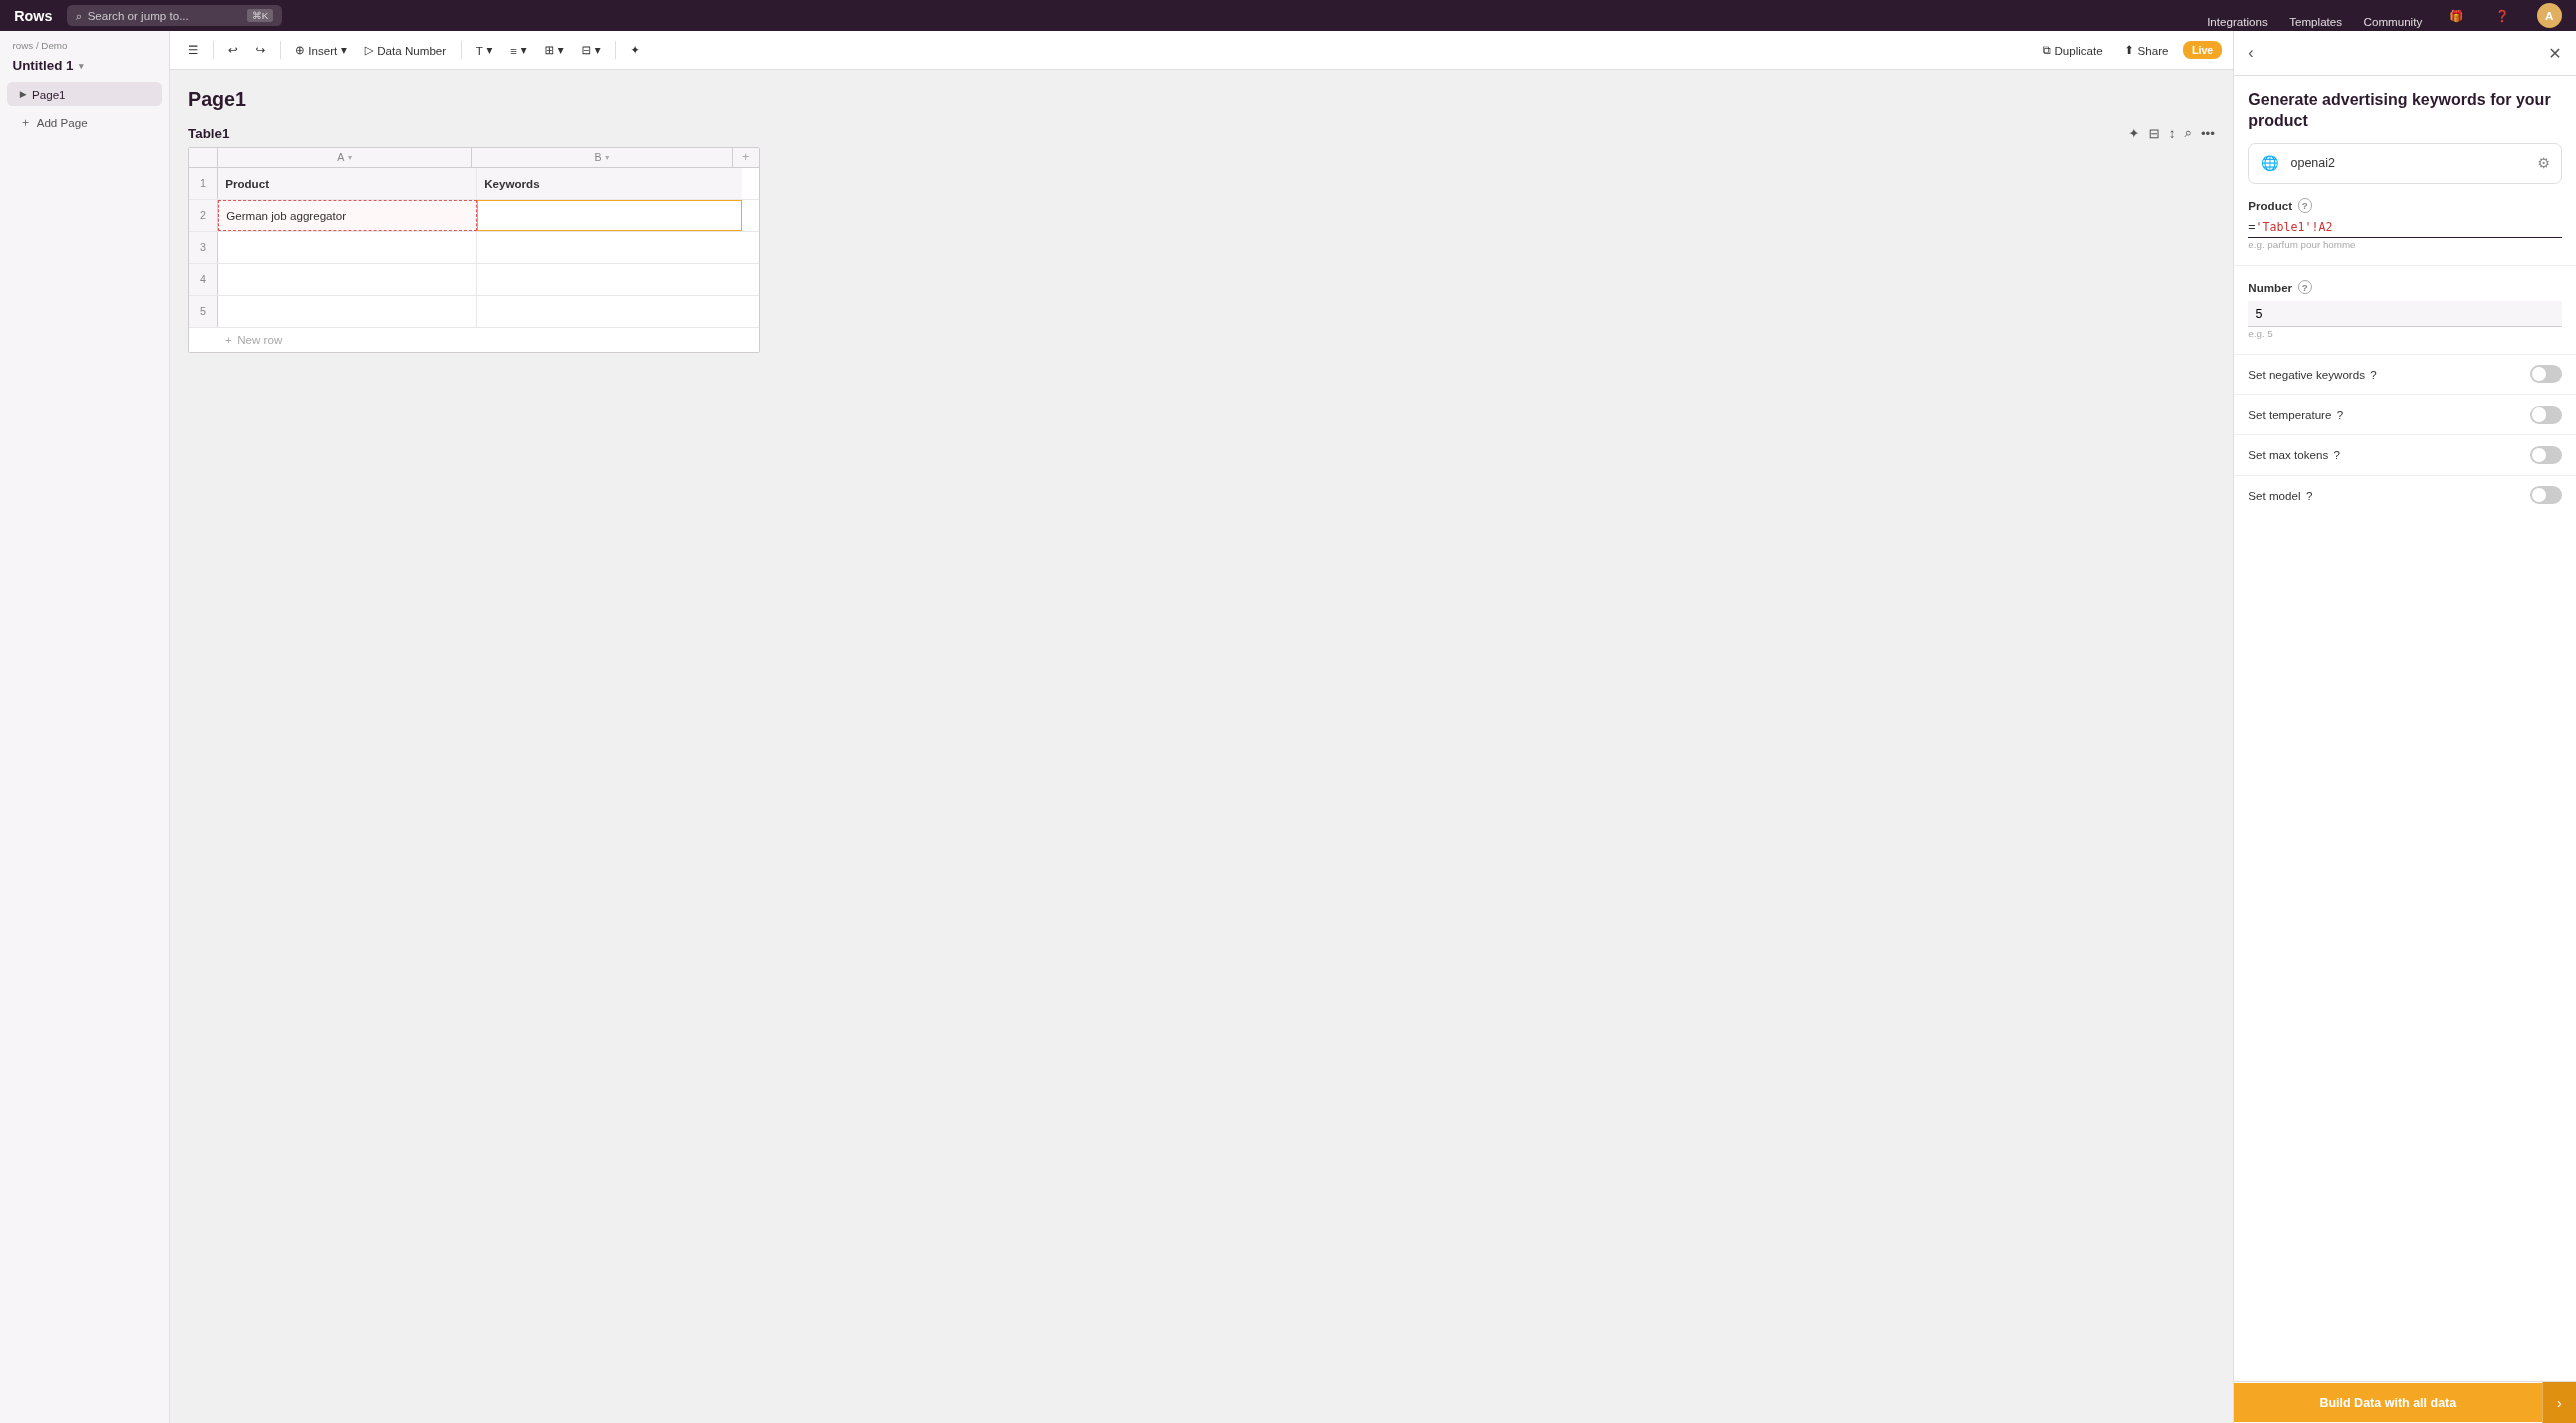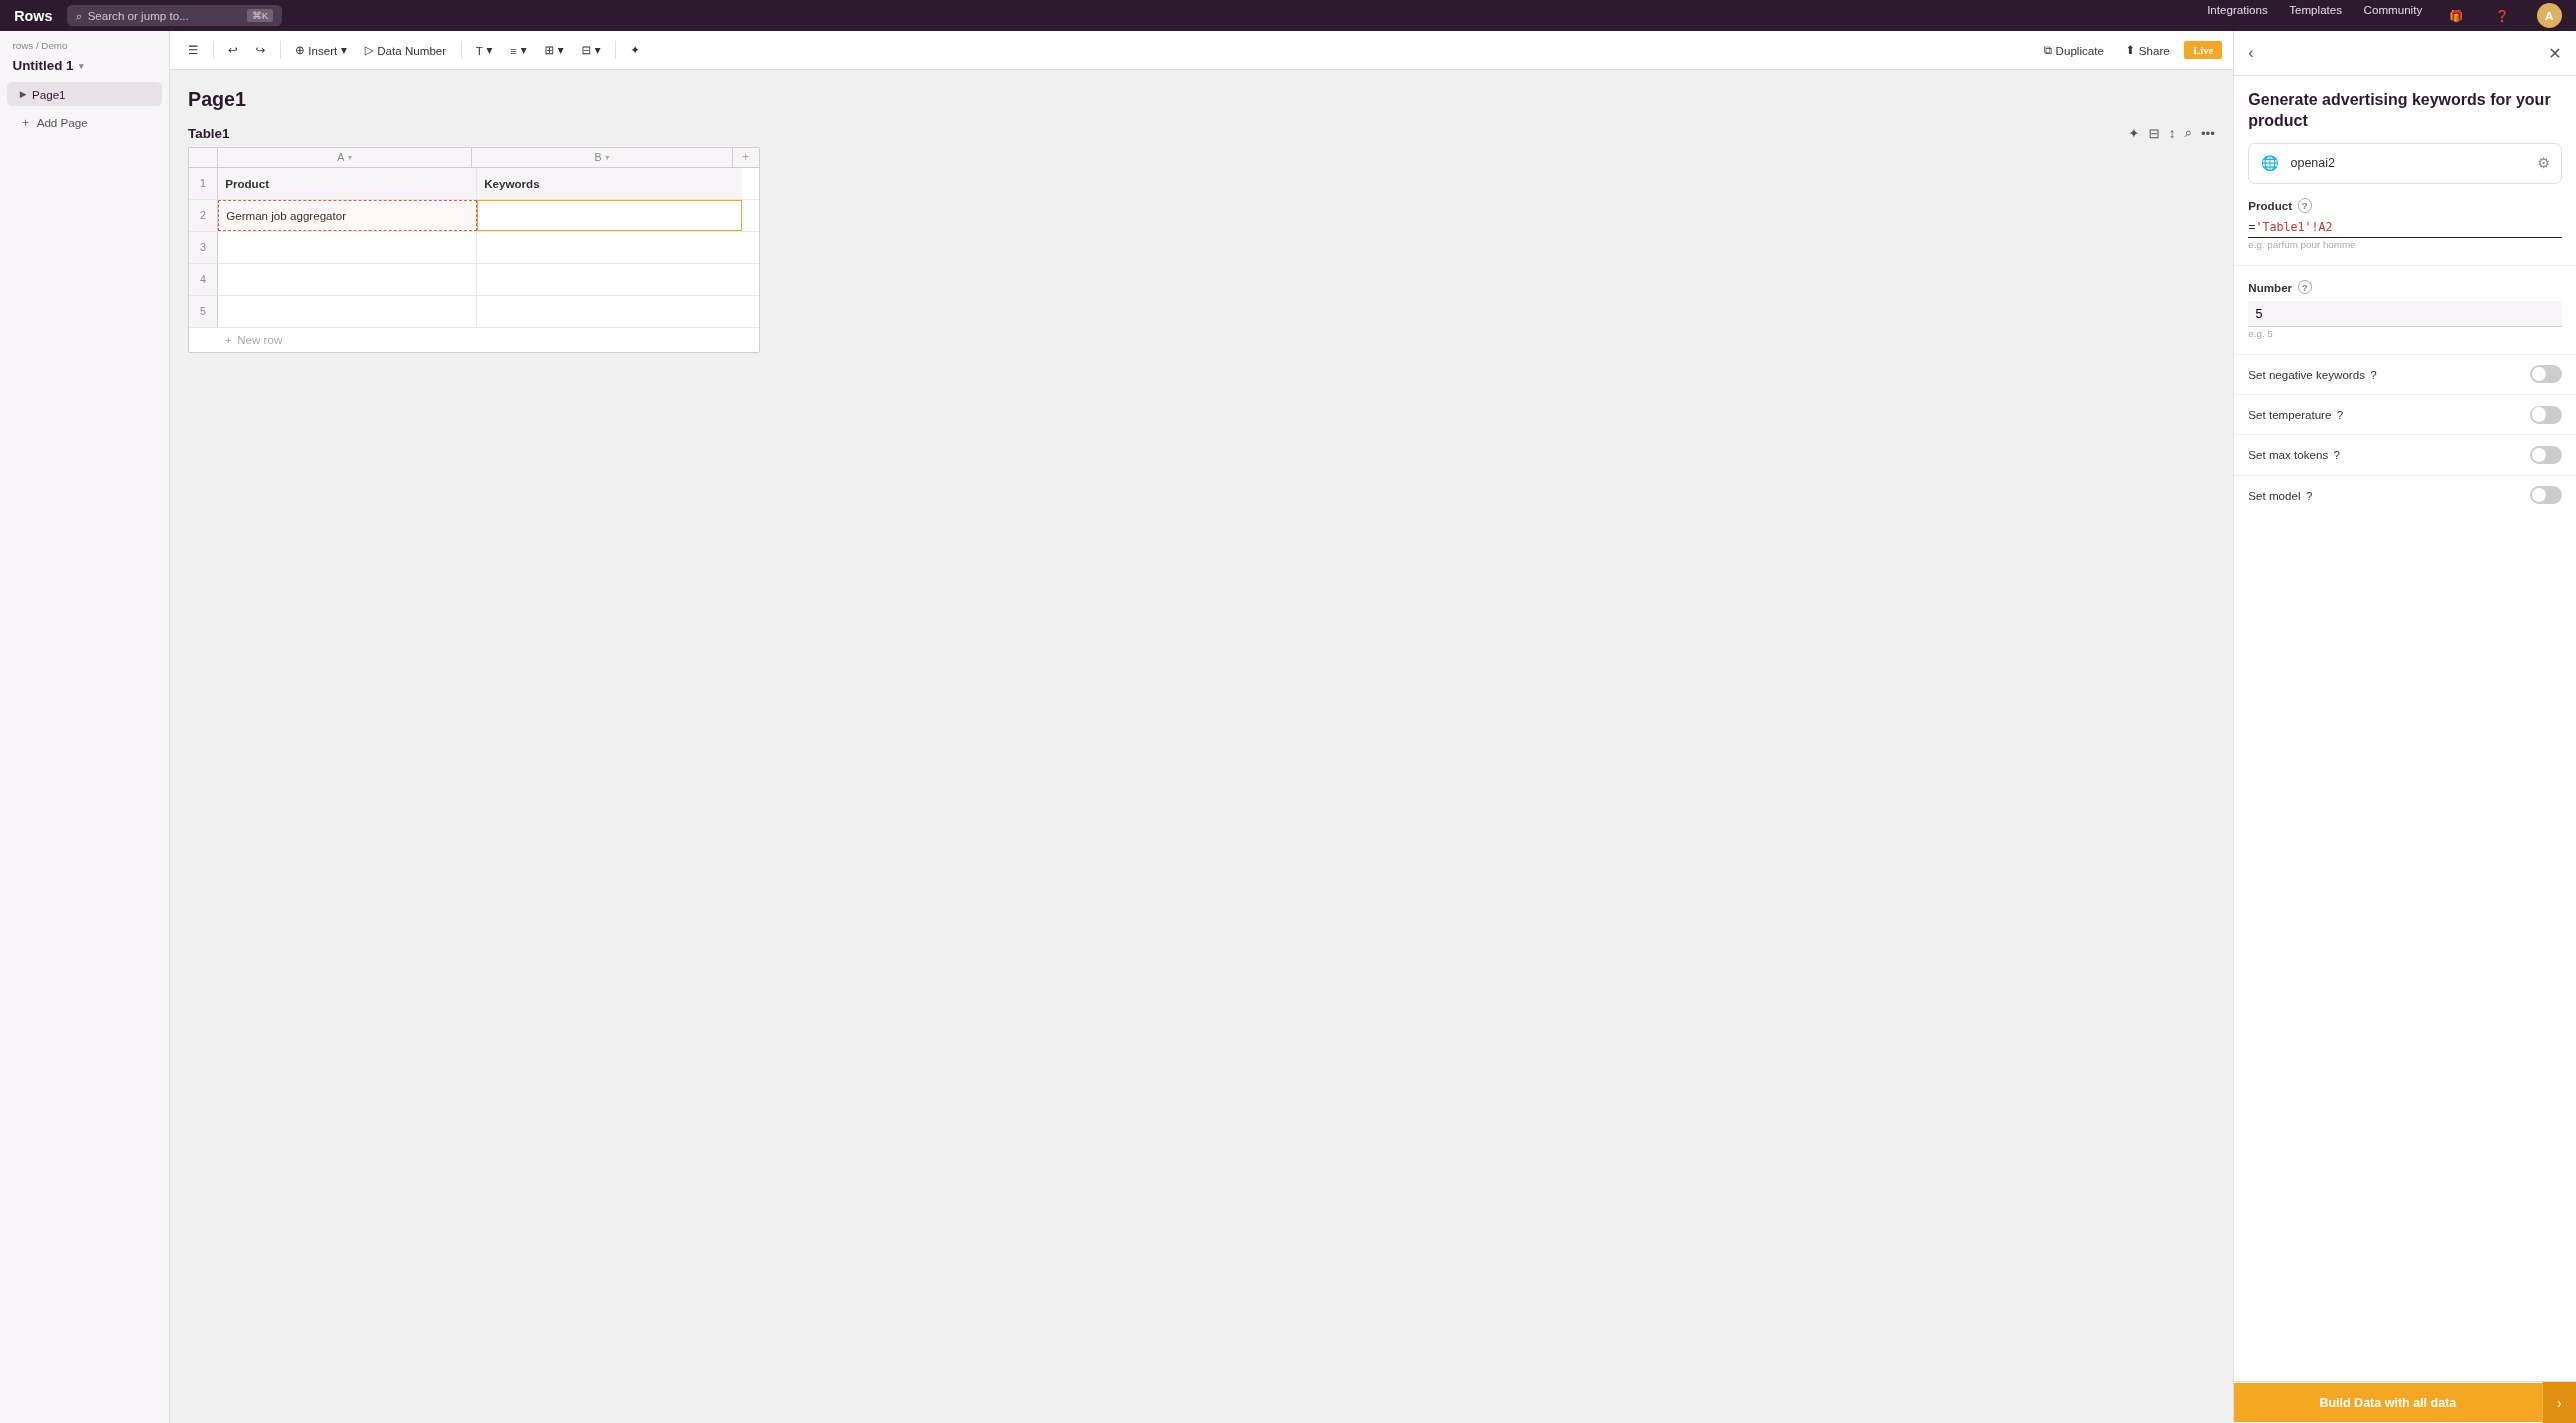--- a/index.html
+++ b/index.html
@@ -36,21 +36,21 @@
     .top-nav-search .kbd {
       background: rgba(255,255,255,0.2);
       border-radius: 2.7px;
       padding: 0.9px 4.5px;
       font-size: 9.8px;
       margin-left: auto;
     }
     .top-nav-right {
       margin-left: auto;
       display: flex;
-      align-items: flex-start;
+      align-items: flex-end;
       gap: 21.5px;
       color: rgba(255,255,255,0.85);
       font-size: 11.6px;
     }
     .top-nav-right .icon-btn {
       cursor: pointer;
       width: 25px;
       height: 25px;
       display: flex;
       align-items: center;
@@ -149,26 +149,25 @@
       font-size: 11.6px;
       color: #333;
       cursor: pointer;
       border: none;
       background: none;
     }
     .toolbar-separator { width: 0.9px; height: 18px; background: #e0dde0; margin: 0 3.6px; }
     .toolbar-live {
       background: #f5a623;
       color: #fff;
-      border-radius: 2px;
+      border-radius: 8px;
       padding: 2.7px 9px;
       font-size: 10.7px;
       font-weight: 600;
       cursor: pointer;
-      font-family: Liberation Serif, serif;
     }
 
     
     .content-area {
       flex: 1;
       display: flex;
       flex-direction: column;
       overflow: hidden;
     }
 

